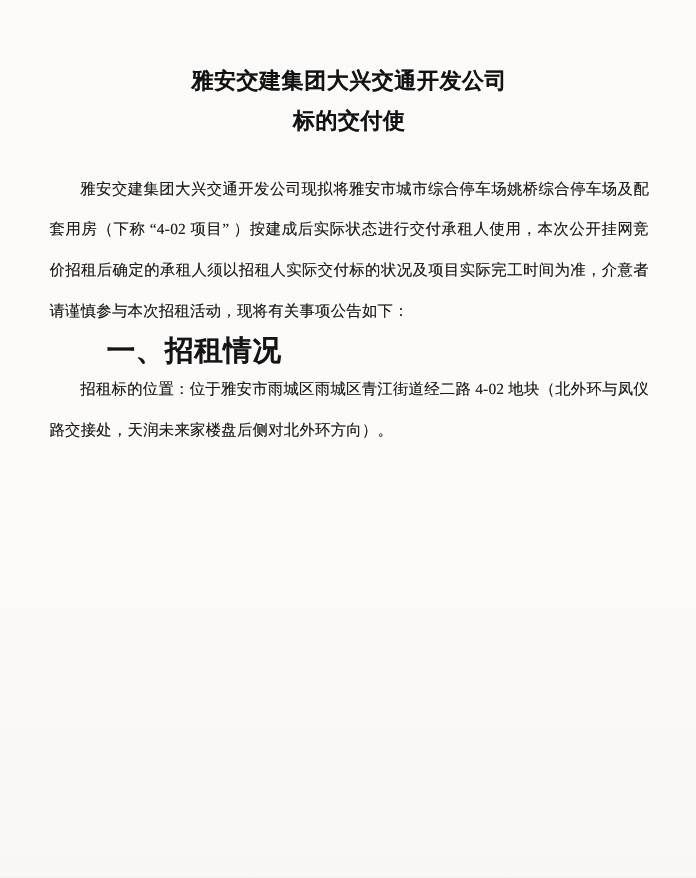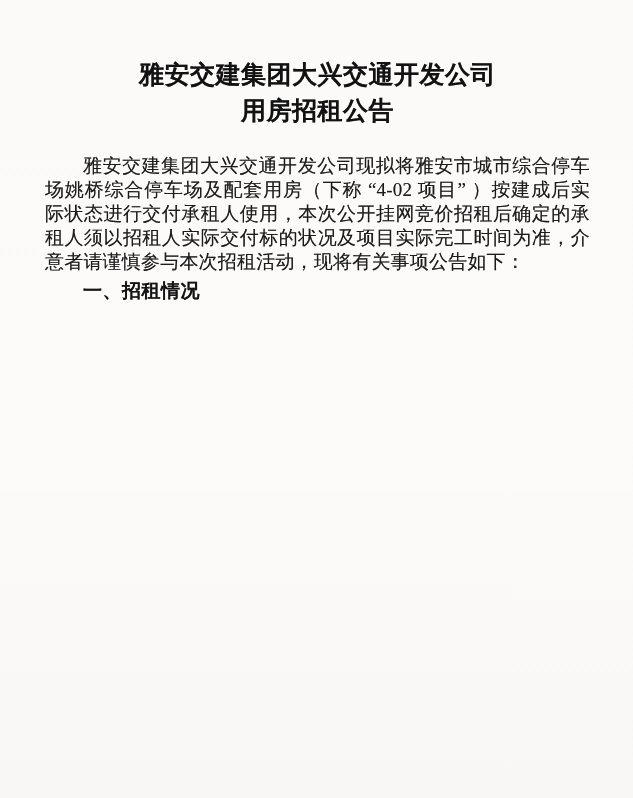--- a/index.html
+++ b/index.html
@@ -16,59 +16,60 @@
     box-sizing: border-box;
     padding: 56px 43px 0 45px;
     overflow: hidden;
     font-family: "Liberation Serif", "DejaVu Serif", serif;
     color: #1c1c1c;
   }
   .doc-title {
     margin: 0 0 26px 0;
     font-family: "Liberation Sans", "DejaVu Sans", sans-serif;
     font-weight: bold;
-    font-size: 25px;
+    font-size: 20px;
     line-height: 36px;
     text-align: center;
     color: #121212;
     letter-spacing: 0.5px;
     text-shadow: 0 0 0.6px rgba(10,10,10,0.55);
   }
   .title-line { display: block; }
   .body-para {
     margin: 0;
-    font-size: 19px;
-    line-height: 24px;
+    font-size: 14px;
+    line-height: 37px;
     text-align: justify;
     text-justify: inter-ideograph;
     text-indent: 2em;
     letter-spacing: 0.2px;
     text-shadow: 0 0 0.5px rgba(20,20,20,0.5);
   }
   .section-heading {
     margin: 0;
     font-family: "Liberation Sans", "DejaVu Sans", sans-serif;
     font-weight: bold;
-    font-size: 19px;
+    font-size: 26px;
     line-height: 33.6px;
     text-indent: 2em;
     color: #141414;
     letter-spacing: 0.5px;
     text-shadow: 0 0 0.5px rgba(10,10,10,0.5);
   }
 </style>
 </head>
 <body>
 
 <div class="page">
 
   <h1 class="doc-title">
     <span class="title-line">雅安交建集团大兴交通开发公司</span>
-    <span class="title-line">用房招租公告</span>
+    <span class="title-line">标的交付使</span>
   </h1>
 
   <p class="body-para">雅安交建集团大兴交通开发公司现拟将雅安市城市综合停车场姚桥综合停车场及配套用房（下称 “4-02 项目” ）按建成后实际状态进行交付承租人使用，本次公开挂网竞价招租后确定的承租人须以招租人实际交付标的状况及项目实际完工时间为准，介意者请谨慎参与本次招租活动，现将有关事项公告如下：</p>
 
   <p class="section-heading">一、招租情况</p>
 
+  <p class="body-para">招租标的位置：位于雅安市雨城区雨城区青江街道经二路 4-02 地块（北外环与凤仪路交接处，天润未来家楼盘后侧对北外环方向）。</p>
 
 
 </div>
 
 </body></html>

